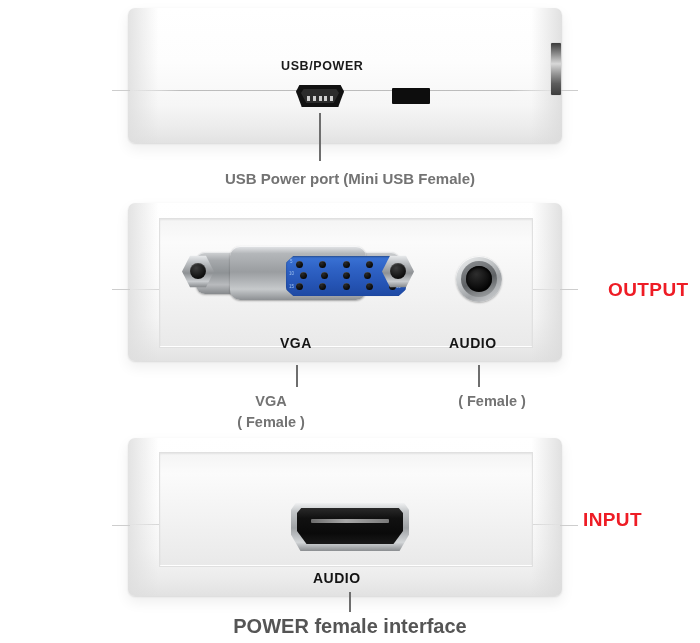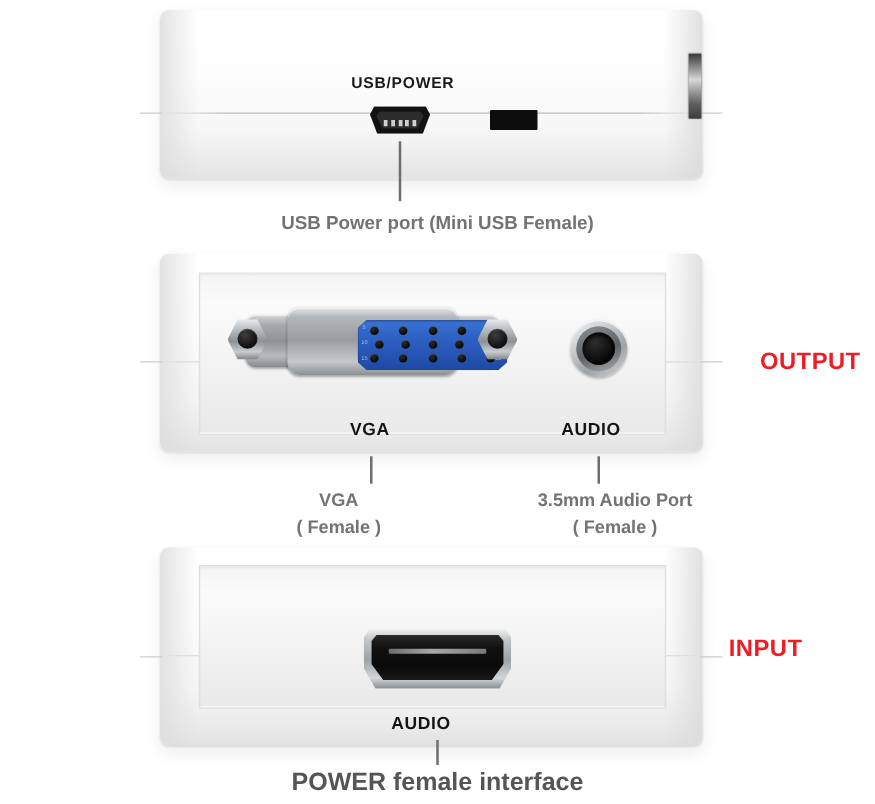--- a/index.html
+++ b/index.html
@@ -303,21 +303,20 @@
   <div class="side-label lbl-output">OUTPUT</div>
 
   <div class="leader" style="left:296px;top:365px;height:22px;"></div>
   <div class="leader" style="left:478px;top:365px;height:22px;"></div>
 
   <div class="caption cap-vga">
     <div>VGA</div>
     <div>( Female )</div>
   </div>
   <div class="caption cap-aud">
-    <div>3.5mm Audio Port</div>
     <div>( Female )</div>
   </div>
 
   <div class="device" style="left:128px;top:438px;width:434px;height:158px;">
     <div class="seam" style="top:86px;"></div>
   </div>
   <div class="faceplate" style="left:159px;top:452px;width:372px;height:113px;"></div>
   <div class="side-tick" style="left:112px;top:525px;width:18px;"></div>
   <div class="side-tick" style="left:560px;top:525px;width:18px;"></div>
 

